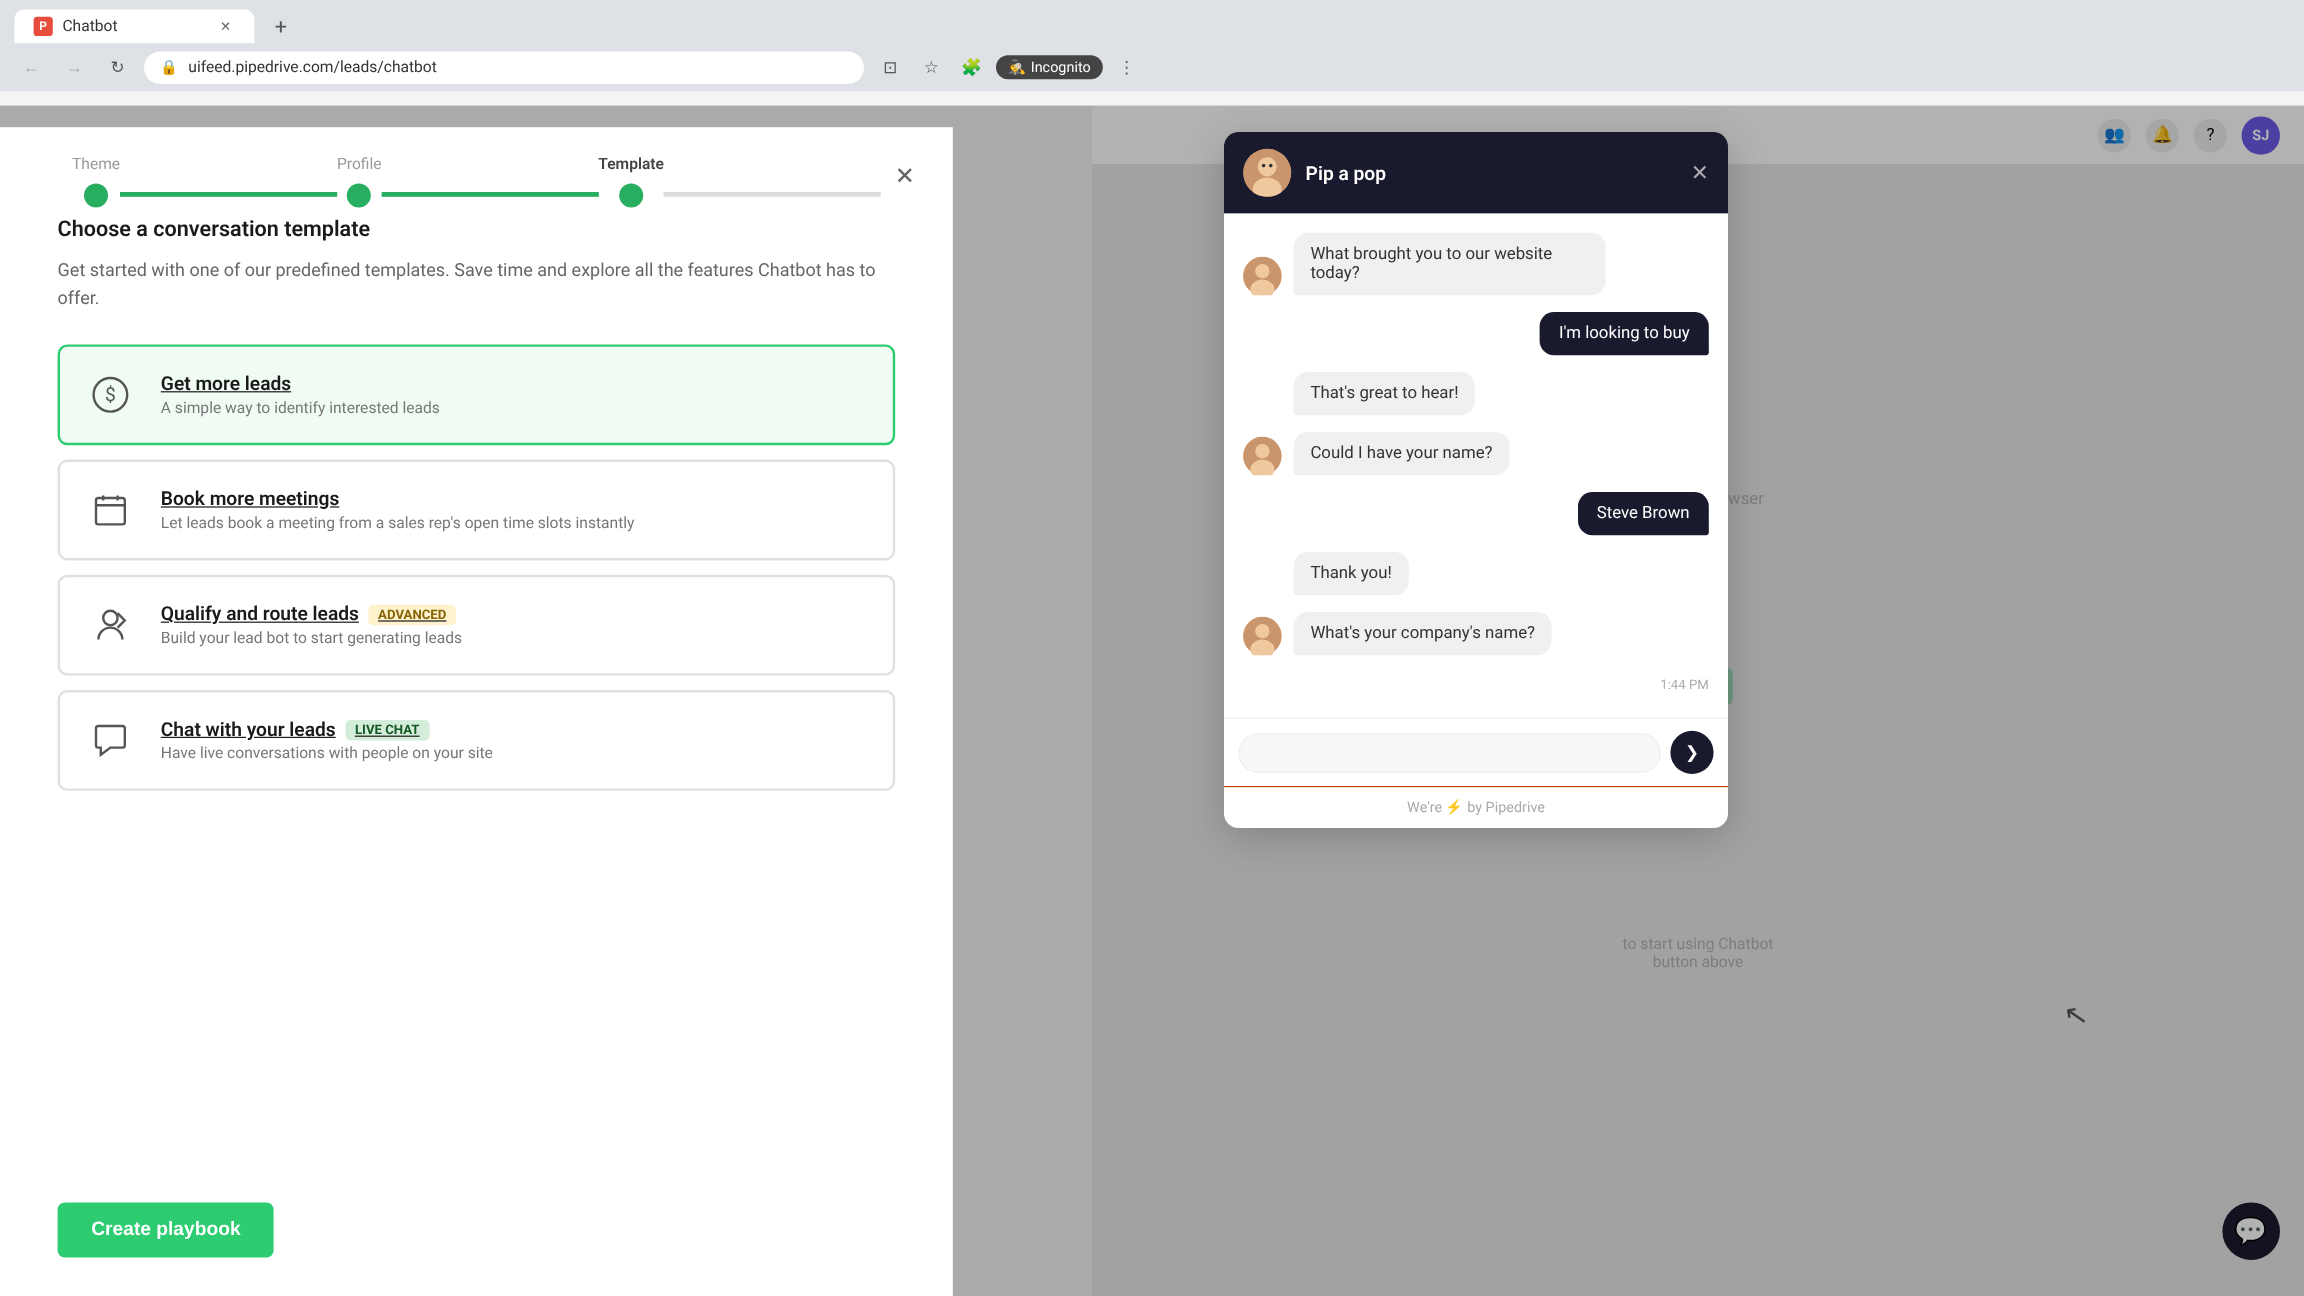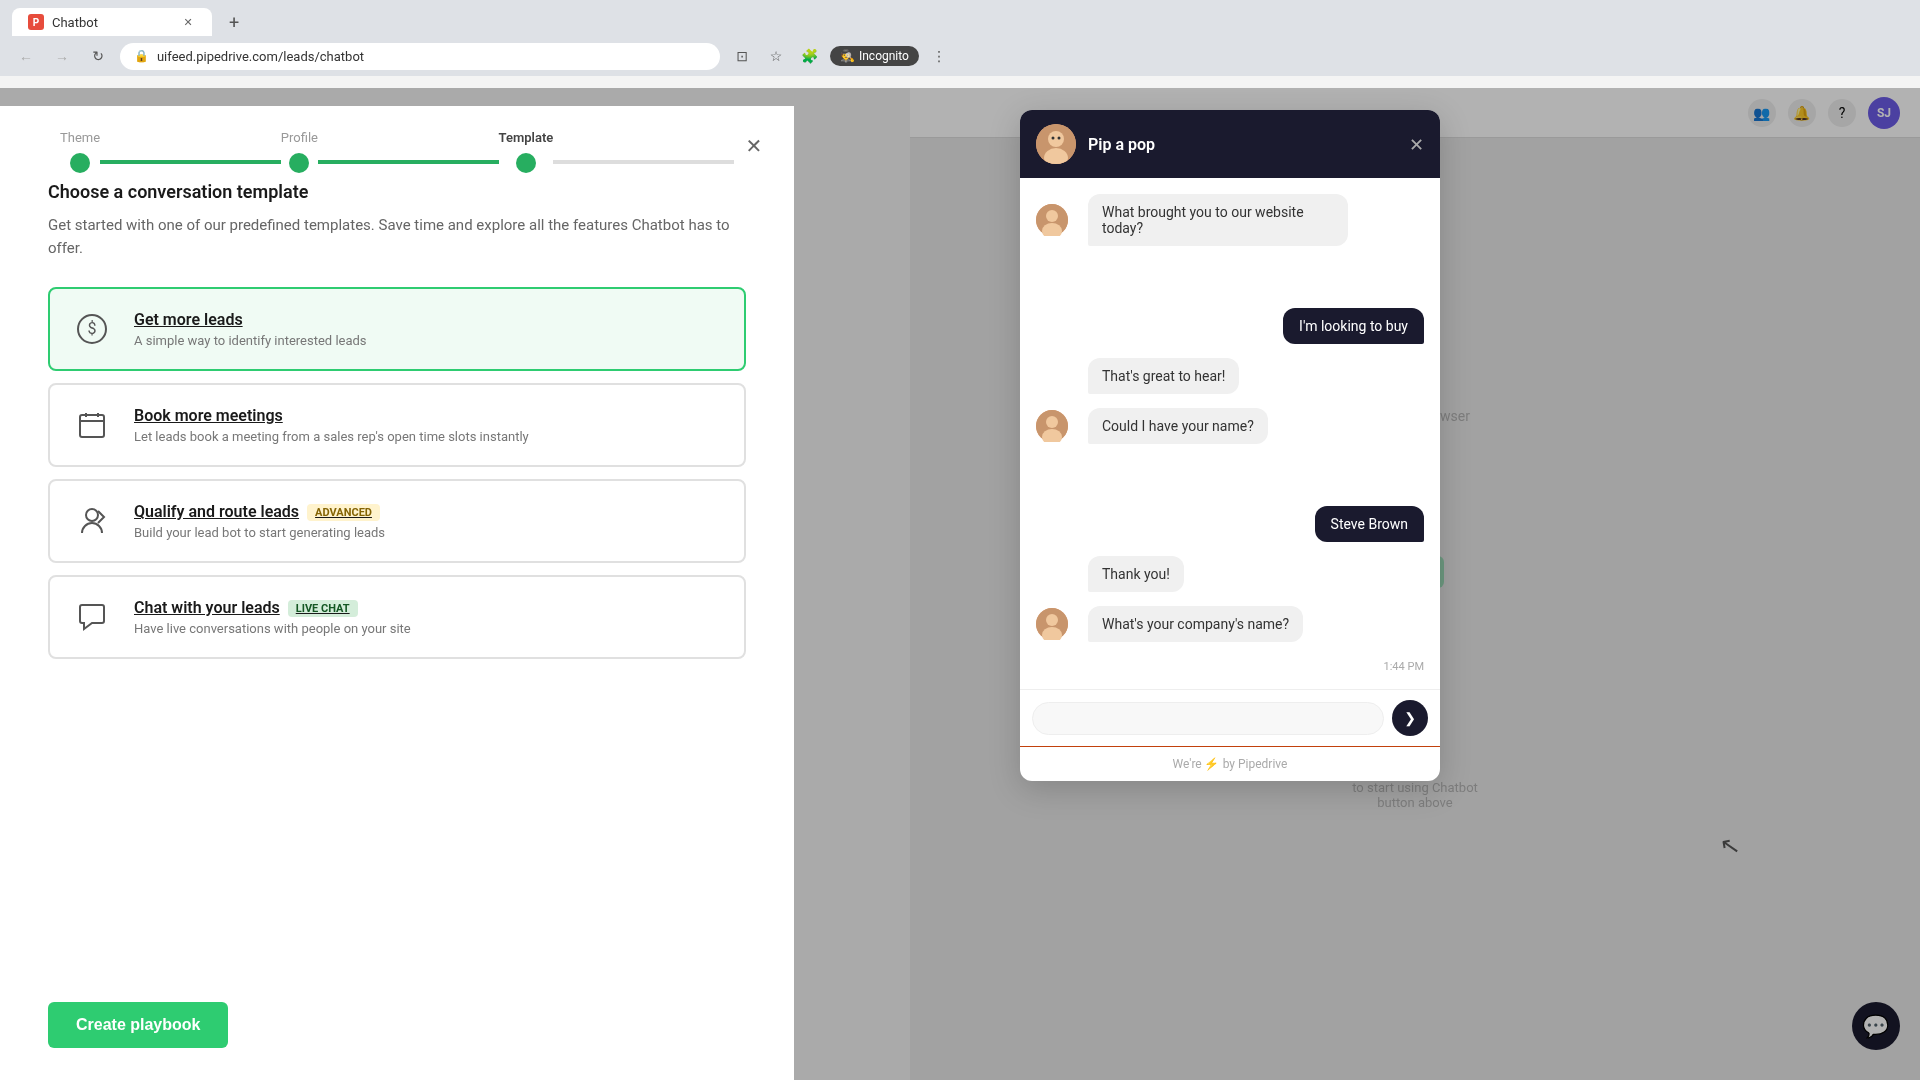--- a/index.html
+++ b/index.html
@@ -328,22 +328,22 @@
       padding: 16px;
       display: flex;
       flex-direction: column;
       gap: 14px;
       min-height: 420px;
       background: white;
     }
 
     .chat-message-bot {
       display: flex;
-      align-items: center;
-      gap: 20px;
+      align-items: flex-end;
+      gap: 10px;
     }
 
     .bot-avatar {
       width: 32px;
       height: 32px;
       border-radius: 50%;
       background: #e8a87c;
       flex-shrink: 0;
       display: flex;
       align-items: center;
@@ -361,21 +361,20 @@
     }
 
     .chat-bubble-user {
       background: #1a1a2e;
       color: white;
       border-radius: 12px 12px 2px 12px;
       padding: 10px 16px;
       font-size: 14px;
       margin-left: auto;
       max-width: 200px;
-      margin-top: 48px;
     }
 
     .chat-input-row {
       display: flex;
       align-items: center;
       padding: 10px 12px;
       border-top: 1px solid #eee;
       gap: 8px;
     }
 

